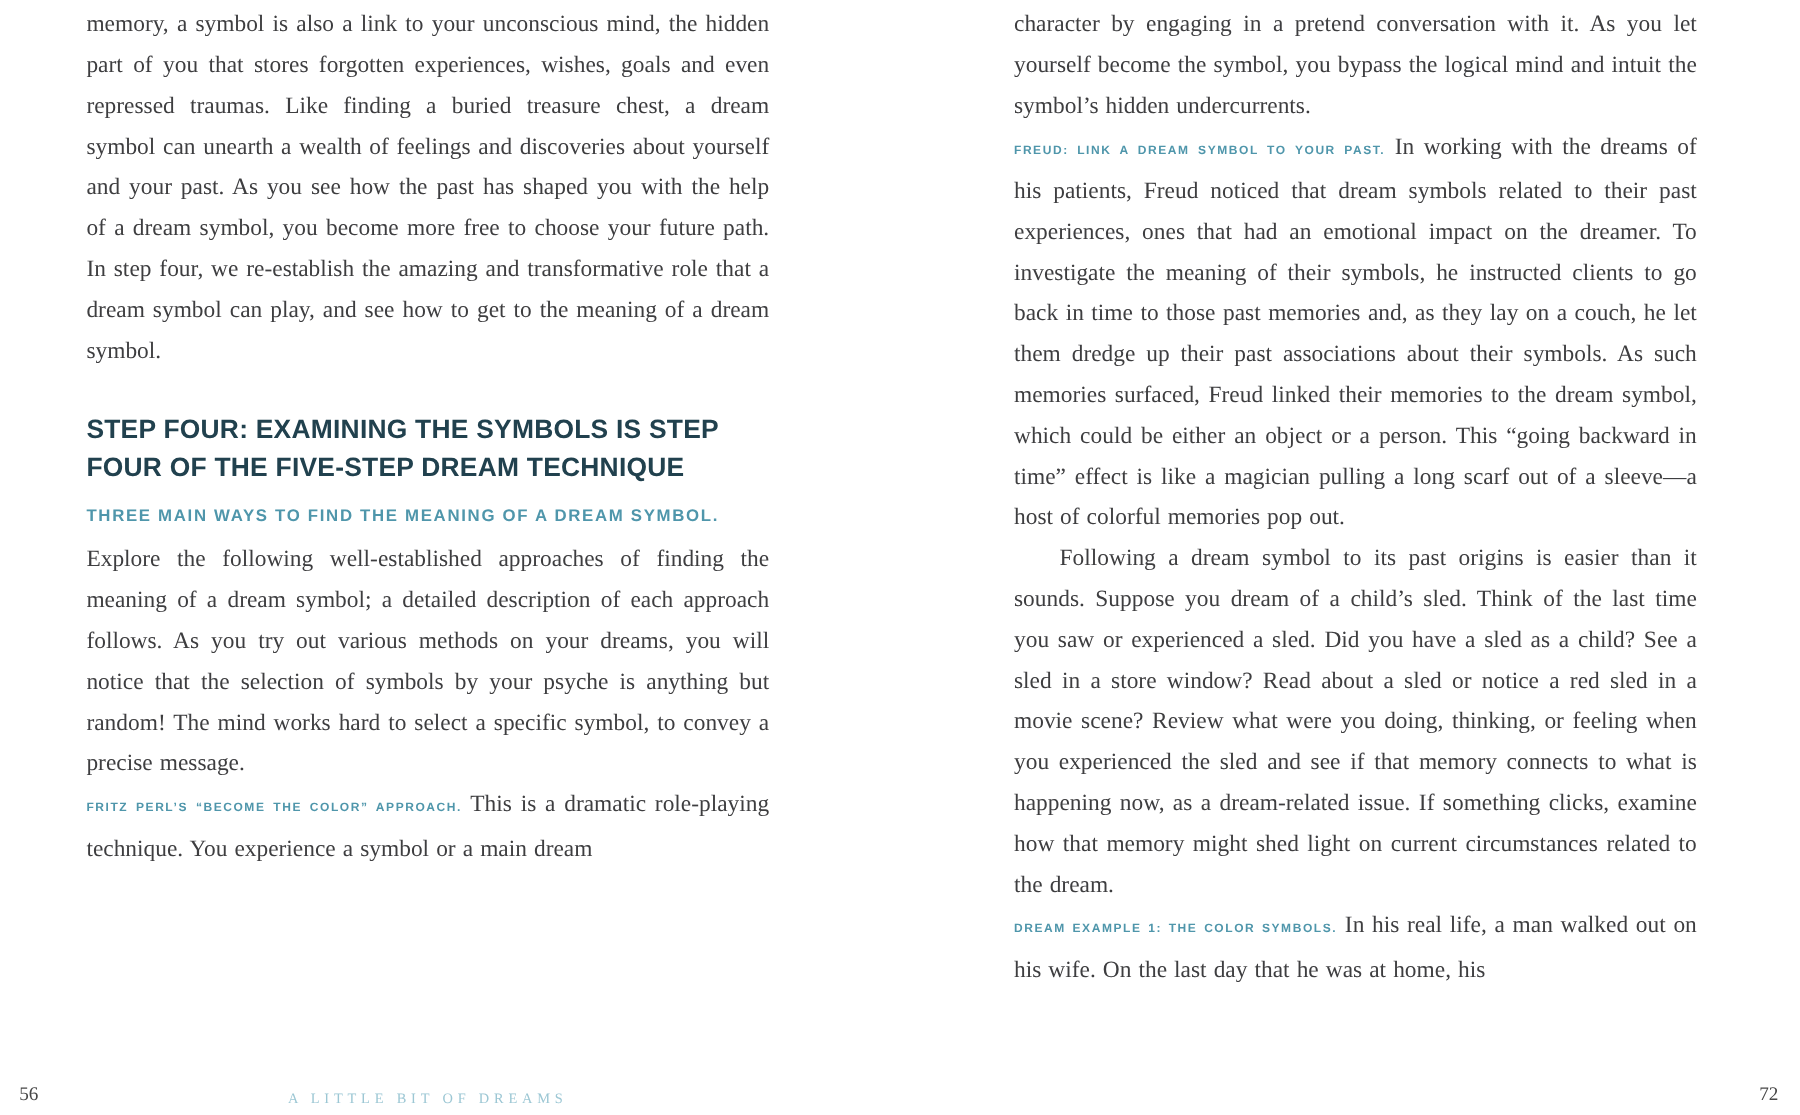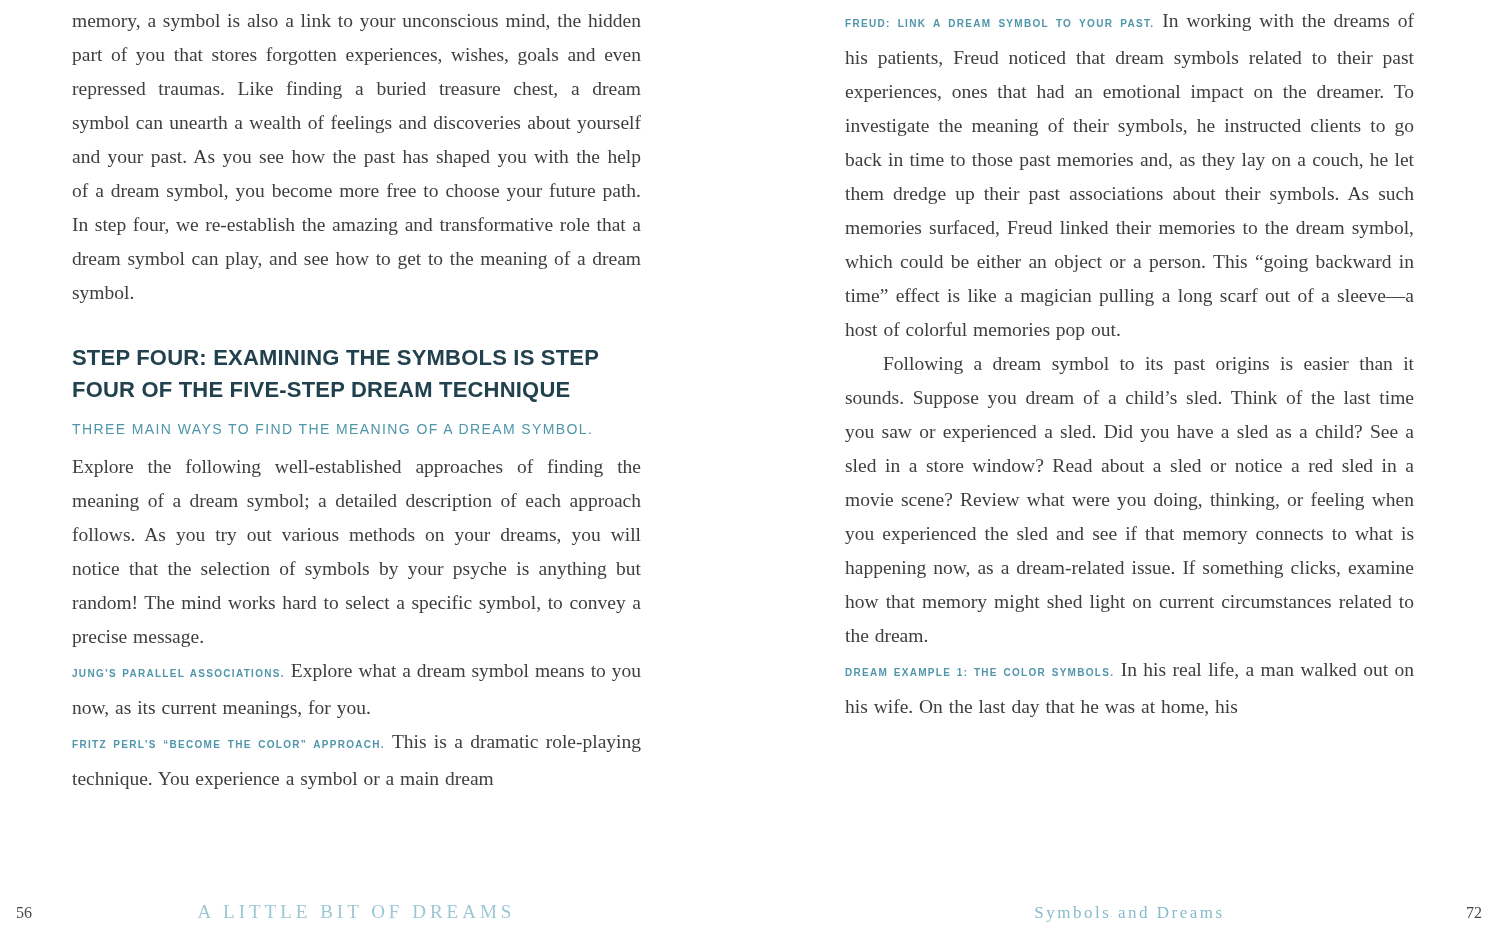--- a/index.html
+++ b/index.html
@@ -43,21 +43,21 @@
     font-family: "Liberation Sans", sans-serif;
     font-weight: bold;
     font-size: 22px;
     line-height: 32px;
     letter-spacing: 0.2px;
     color: var(--heading);
   }
   p.subhead {
     margin: 4px 0 12px 0;
     font-family: "Liberation Sans", sans-serif;
-    font-weight: normal;
+    font-weight: bold;
     font-size: 14px;
     letter-spacing: 1.4px;
     line-height: 18px;
     color: var(--subhead);
   }
   span.lead {
     font-family: "Liberation Sans", sans-serif;
     font-weight: bold;
     font-size: 10px;
     letter-spacing: 1.3px;
@@ -72,21 +72,21 @@
   .page-num.left  { left: 16px; }
   .page-num.right { right: 18px; }
 
   .running {
     position: absolute; bottom: 6px;
     width: 569px;
     text-align: center;
   }
   .running.left {
     left: 72px;
-    font-size: 19px;
+    font-size: 12px;
     letter-spacing: 4px;
     color: var(--running);
   }
   .running.right {
     left: 845px;
     font-size: 17px;
     letter-spacing: 2.5px;
     color: var(--running_right);
   }
 </style>
@@ -98,35 +98,34 @@
   <div class="text-col col-left">
     <p class="body">memory, a symbol is also a link to your unconscious mind, the hidden part of you that stores forgotten experiences, wishes, goals and even repressed traumas. Like finding a buried treasure chest, a dream symbol can unearth a wealth of feelings and discoveries about yourself and your past. As you see how the past has shaped you with the help of a dream symbol, you become more free to choose your future path. In step four, we re-establish the amazing and transformative role that a dream symbol can play, and see how to get to the meaning of a dream symbol.</p>
 
     <h2 class="heading">STEP FOUR: EXAMINING THE SYMBOLS IS STEP FOUR OF THE FIVE-STEP DREAM TECHNIQUE</h2>
 
     <p class="subhead">THREE MAIN WAYS TO FIND THE MEANING OF A DREAM SYMBOL.</p>
 
     <p class="body">Explore the following well-established approaches of finding the meaning of a dream symbol; a detailed description of each approach follows. As you try out various methods on your dreams, you will notice that the selection of symbols by your psyche is anything but random! The mind works hard to select a specific symbol, to convey a precise message.</p>
 
 
-    <p class="body"><span class="lead">JUNG’S PARALLEL ASSOCIATIONS.</span> <span>Explore what a dream symbol means to you now, as its current meanings, for you.</span></p>
 
     <p class="body"><span class="lead">FRITZ PERL’S “BECOME THE COLOR” APPROACH.</span> <span>This is a dramatic role-playing technique. You experience a symbol or a main dream</span></p>
   </div>
 
   <div class="text-col col-right">
+    <p class="body">character by engaging in a pretend conversation with it. As you let yourself become the symbol, you bypass the logical mind and intuit the symbol’s hidden undercurrents.</p>
 
     <p class="body"><span class="lead">FREUD: LINK A DREAM SYMBOL TO YOUR PAST.</span> <span>In working with the dreams of his patients, Freud noticed that dream symbols related to their past experiences, ones that had an emotional impact on the dreamer. To investigate the meaning of their symbols, he instructed clients to go back in time to those past memories and, as they lay on a couch, he let them dredge up their past associations about their symbols. As such memories surfaced, Freud linked their memories to the dream symbol, which could be either an object or a person. This “going backward in time” effect is like a magician pulling a long scarf out of a sleeve—a host of colorful memories pop out.</span></p>
 
     <p class="body indent">Following a dream symbol to its past origins is easier than it sounds. Suppose you dream of a child’s sled. Think of the last time you saw or experienced a sled. Did you have a sled as a child? See a sled in a store window? Read about a sled or notice a red sled in a movie scene? Review what were you doing, thinking, or feeling when you experienced the sled and see if that memory connects to what is happening now, as a dream-related issue. If something clicks, examine how that memory might shed light on current circumstances related to the dream.</p>
 
     <p class="body"><span class="lead">DREAM EXAMPLE 1: THE COLOR SYMBOLS.</span> <span>In his real life, a man walked out on his wife. On the last day that he was at home, his</span></p>
   </div>
 
   <div class="page-num left">56</div>
 
   <div class="running left">A LITTLE BIT OF DREAMS</div>
 
-  <div class="running right">Symbols and Dreams</div>
 
   <div class="page-num right">72</div>
 
 </div>
 
 </body></html>

